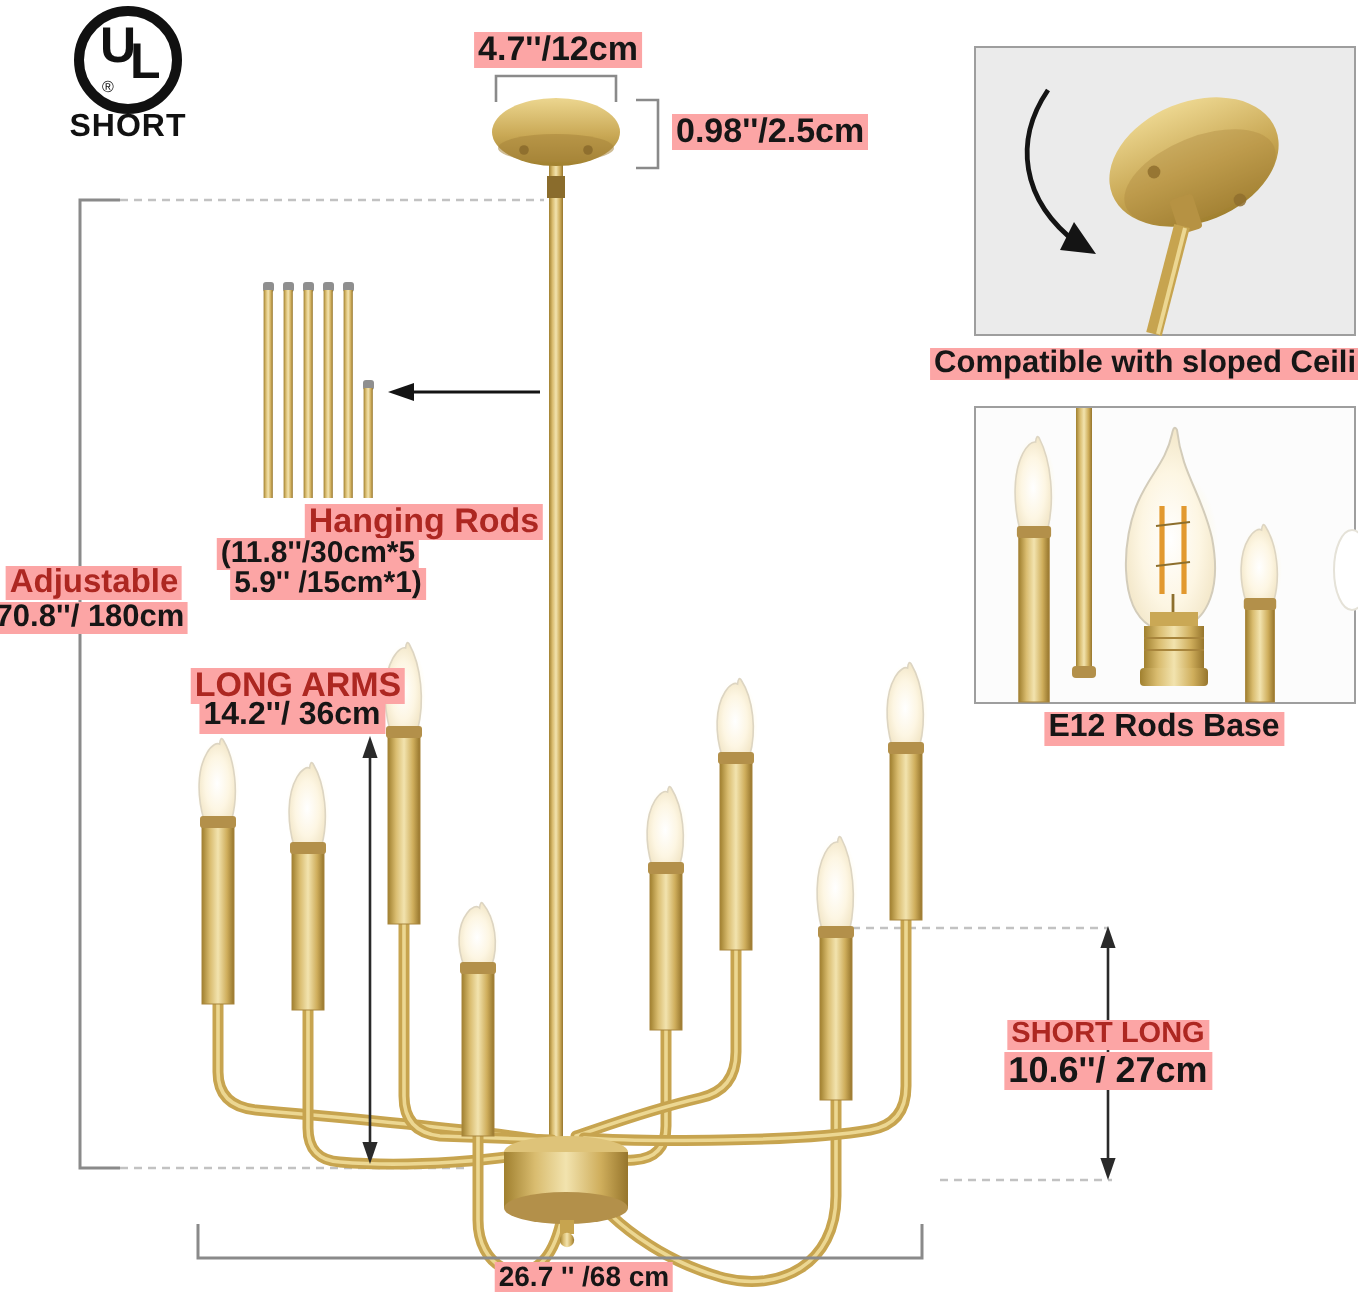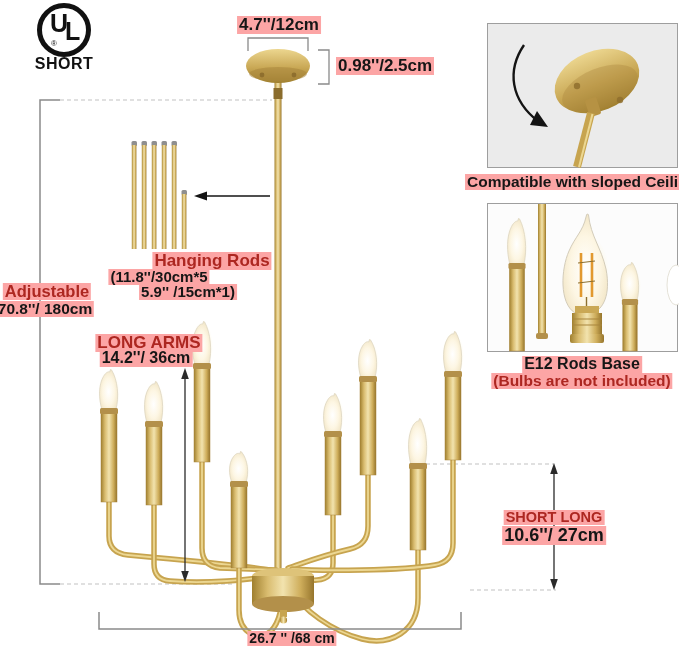--- a/index.html
+++ b/index.html
@@ -293,26 +293,25 @@
   </div>
 
   <div class="lbl center" style="left:279px;top:16px;font-size:17px;">4.7''/12cm</div>
   <div class="lbl" style="left:336px;top:57px;font-size:17px;">0.98''/2.5cm</div>
 
   <div class="lbl center red" style="left:47px;top:283px;font-size:16.5px;">Adjustable</div>
   <div class="lbl center" style="left:45px;top:301px;font-size:15.5px;">70.8''/ 180cm</div>
 
   <div class="lbl center red" style="left:164px;top:252px;font-size:17px;margin-left:48px;">Hanging Rods</div>
   <div class="lbl center" style="left:159px;top:269px;font-size:15px;">(11.8''/30cm*5</div>
-  <div class="lbl center" style="left:164px;top:284px;font-size:15px;margin-left:24px;">5.9'' /15cm*1)</div>
+  <div class="lbl center" style="left:164px;top:284px;font-size:15px;">5.9'' /15cm*1)</div>
 
   <div class="lbl center red" style="left:149px;top:334px;font-size:17px;">LONG ARMS</div>
   <div class="lbl center" style="left:146px;top:350px;font-size:16px;">14.2''/ 36cm</div>
 
   <div class="lbl center red" style="left:554px;top:510px;font-size:14.5px;">SHORT LONG</div>
   <div class="lbl center" style="left:554px;top:526px;font-size:18px;">10.6''/ 27cm</div>
 
   <div class="lbl center" style="left:292px;top:631px;font-size:14px;text-align:center;">26.7 '' /68 cm</div>
 
   <div class="lbl center" style="left:582px;top:174px;font-size:15.5px;">Compatible with sloped Ceiling</div>
   <div class="lbl center" style="left:582px;top:356px;font-size:16px;">E12 Rods Base</div>
-  <div class="lbl center red" style="left:582px;top:373px;font-size:15.5px;">(Bulbs are not included)</div>
 </div>
 
 </body></html>

